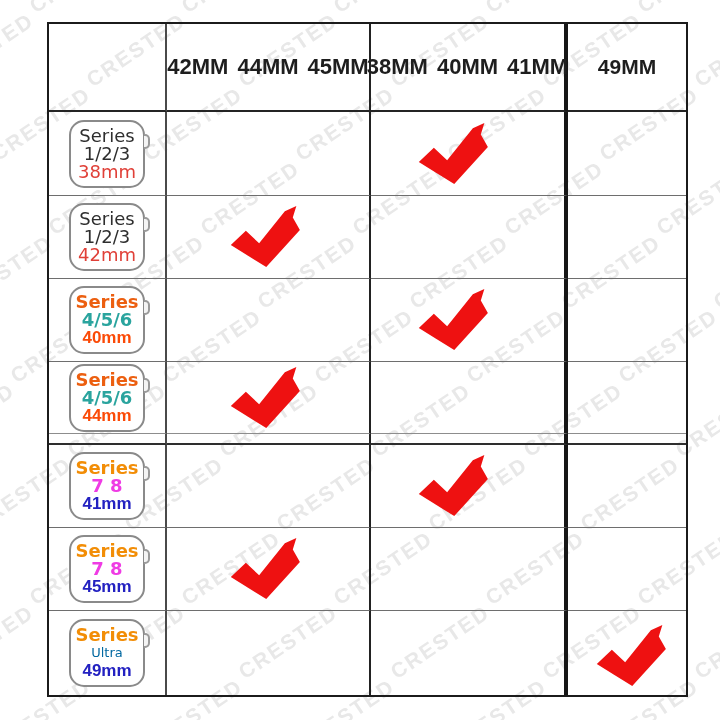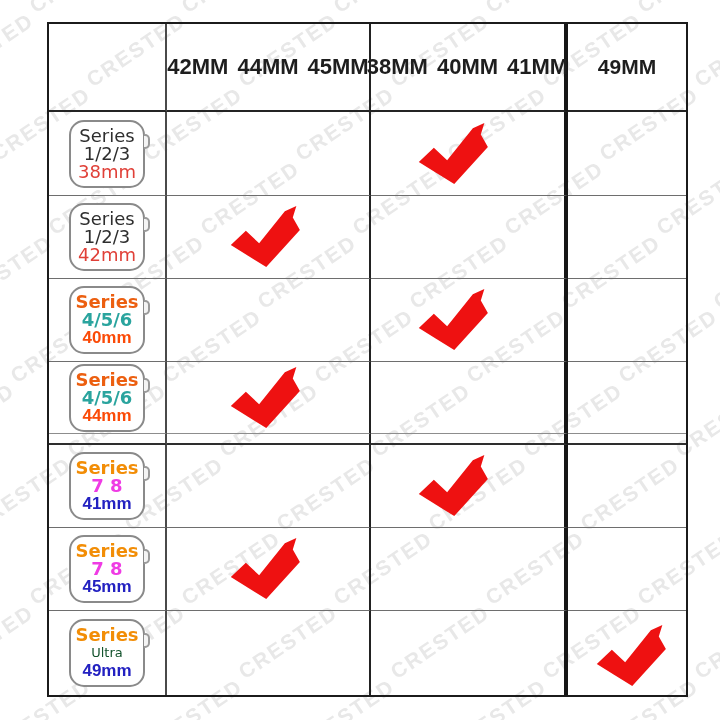--- a/index.html
+++ b/index.html
@@ -232,21 +232,21 @@
       <svg width="78" height="62" viewBox="0 0 88 70" class="chk">
         <polygon points="2,44 19,28 34,42 63,6 76,0 72,13 80,27 42,69 21,56" fill="#ee1111"></polygon>
       </svg>
     </div>
     <div class="cell hb-thin vr2"></div>
     <div class="cell hb-thin "></div>
     <div class="cell  vr0 row-bold">
       <div class="watch" style="border-color: rgb(138, 138, 138);">
         <span class="crown"></span>
         <div class="wl" style="color: rgb(242, 141, 6);">Series</div>
-        <div class="wl wl-gen-ultra" style="color: #14532d; text-align: right;">Ultra</div>
+        <div class="wl wl-gen-ultra" style="color: #0369a1; text-align: right;">Ultra</div>
         <div class="wl wl-size" style="color: rgb(35, 33, 193);">49mm</div>
       </div>
     </div>
     <div class="cell  vr1"></div>
     <div class="cell  vr2"></div>
     <div class="cell  ">
       <svg width="78" height="62" viewBox="0 0 88 70" class="chk in-col3">
         <polygon points="2,44 19,28 34,42 63,6 76,0 72,13 80,27 42,69 21,56" fill="#ee1111"></polygon>
       </svg>
     </div>

